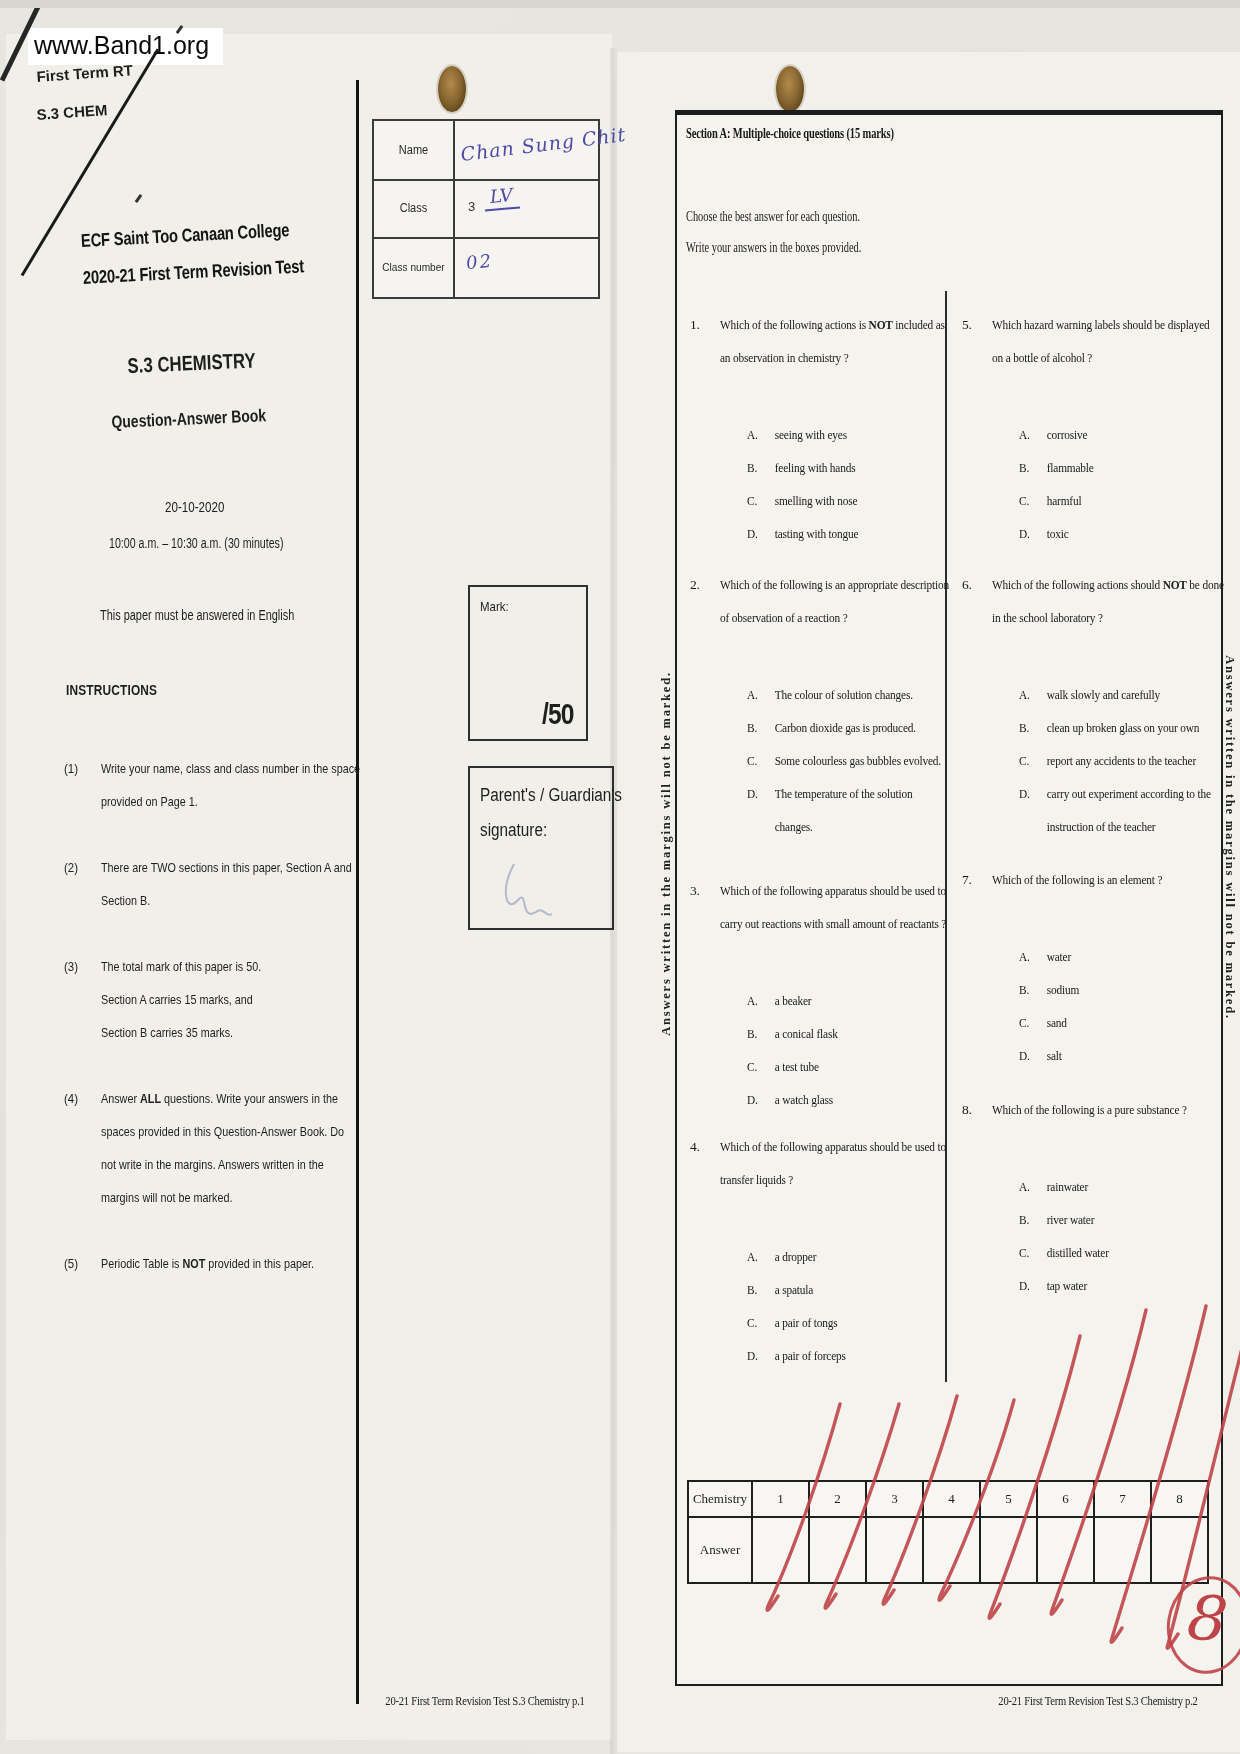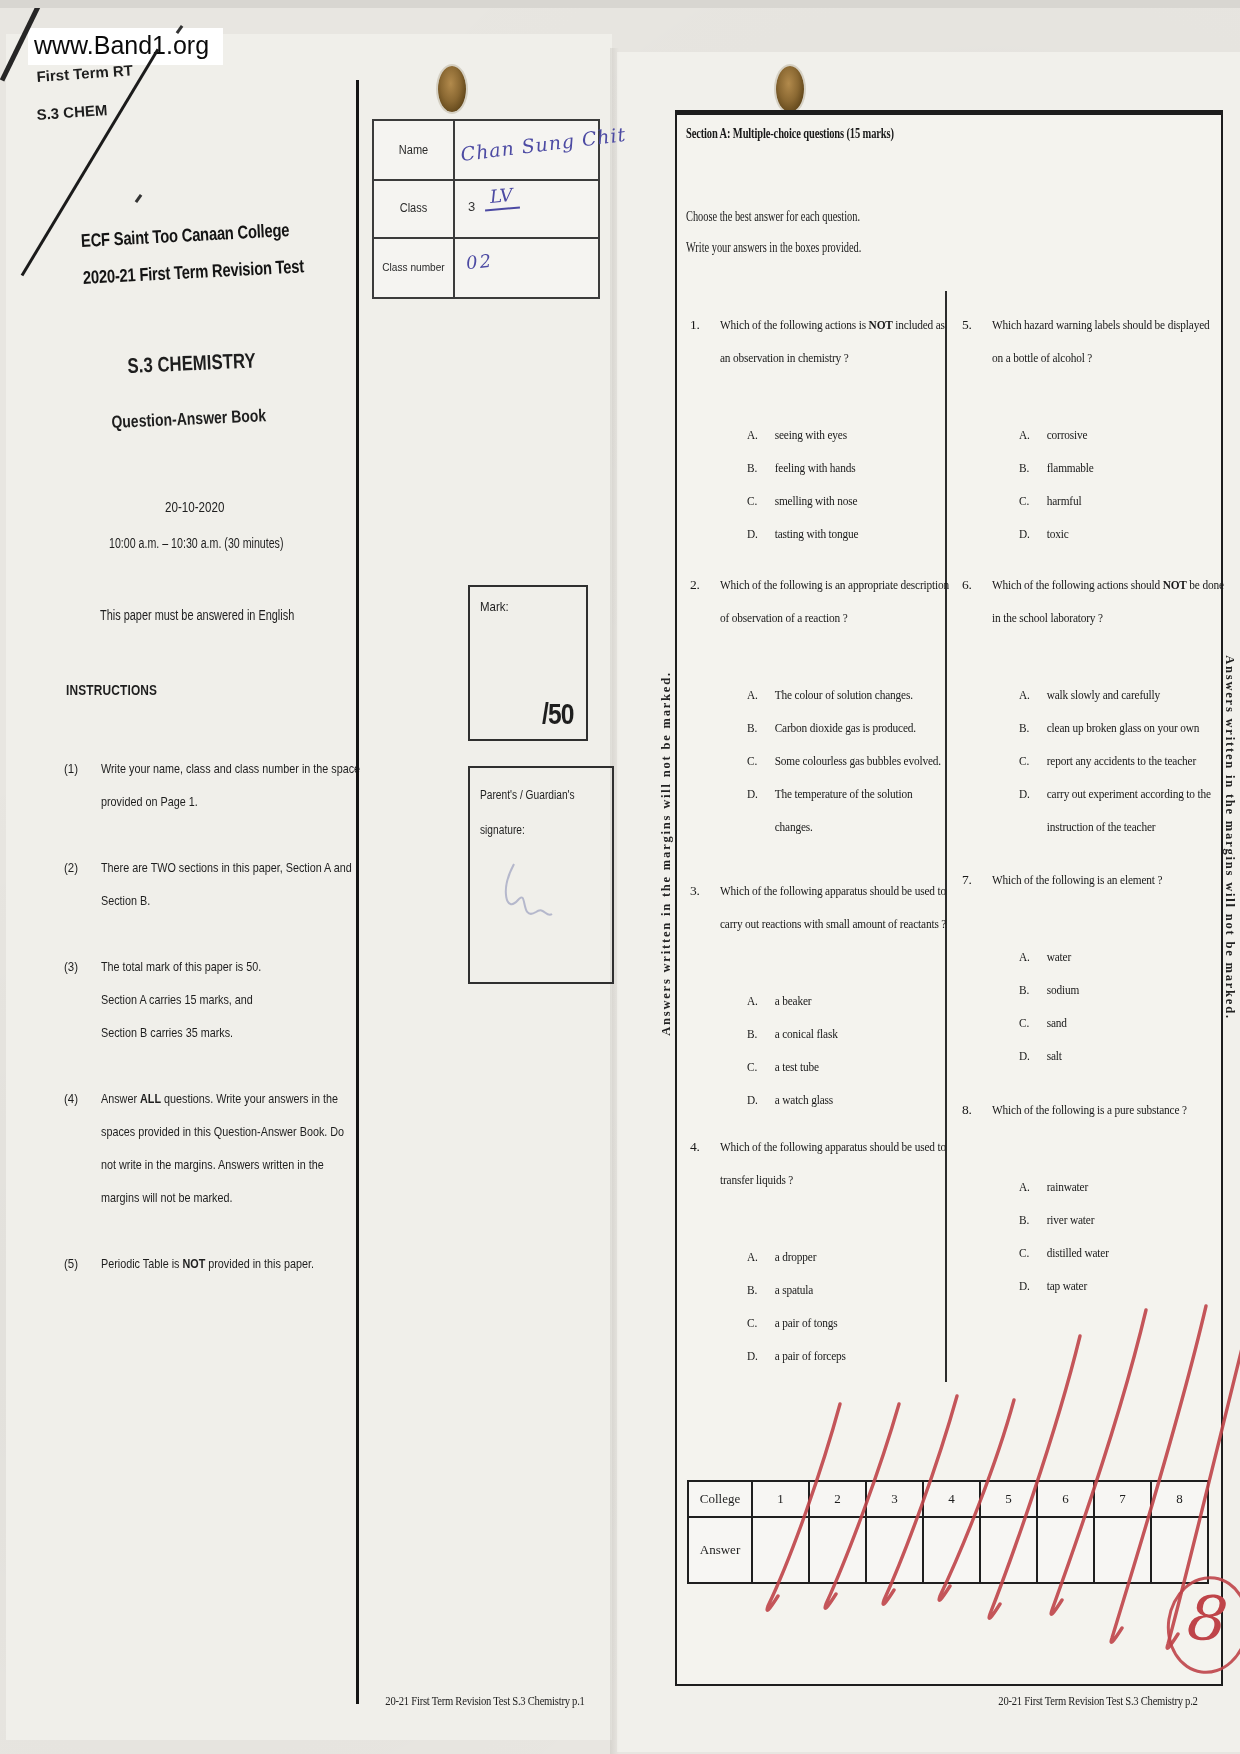--- a/index.html
+++ b/index.html
@@ -47,21 +47,21 @@
   .itable .v1{position:absolute;left:79px;top:0;width:2px;height:100%;background:#3b3b3b}
   .ilab{position:absolute;left:0;width:79px;text-align:center;font-size:12.5px;color:#2a2a2a;transform:scaleX(.88)}
   .ink{position:absolute;color:#4c4aa3;font-family:"DejaVu Serif",serif;font-style:italic}
   .name-ink{left:86px;top:12px;font-size:19px;transform:rotate(-7deg);letter-spacing:1px;white-space:nowrap}
   .class-printed{position:absolute;left:94px;top:78px;font-size:13px;color:#333}
   .class-ink{left:110px;top:64px;font-size:18px;transform:rotate(-5deg);border-bottom:2px solid #4c4aa3;padding:0 6px 2px}
   .cnum-ink{left:92px;top:130px;font-size:18px;transform:rotate(-6deg);letter-spacing:2px}
   .mbox{left:468px;top:577px;width:120px;height:156px;border:2px solid #2f2f2f}
   .mbox-label{position:absolute;left:10px;top:12px;font-size:13.5px;transform:scaleX(.85);transform-origin:0 0}
   .mbox-total{position:absolute;right:12px;bottom:8px;font-size:30px;font-weight:bold;letter-spacing:-1px;transform:scaleX(.82);transform-origin:100% 100%}
-  .sbox{left:468px;top:758px;width:146px;height:218px;border:2px solid #2f2f2f;font-size:12px}
+  .sbox{left:468px;top:758px;width:146px;height:164px;border:2px solid #2f2f2f;font-size:18px}
   .sbox-lines{position:absolute;left:10px;top:10px;line-height:35px;transform:scaleX(.85);transform-origin:0 0;white-space:nowrap}
   .frame{left:675px;top:102px;width:548px;height:1576px;border:2px solid #1d1d1d;border-top-width:5px;background:#f4f3ee}
   .serif{font-family:"Liberation Serif",serif;color:#191919}
   .secT{left:686px;top:117px;font-weight:bold;font-size:15px;letter-spacing:-.2px;transform:scaleX(.7);transform-origin:0 0;white-space:nowrap}
   .intro{left:686px;font-size:14px;transform:scaleX(.74);transform-origin:0 0;white-space:nowrap}
   .qdiv{left:945px;top:283px;width:2px;height:1091px;background:#2c2c2c}
   .mnote{width:430px;text-align:center;font-family:"Liberation Serif",serif;font-weight:bold;font-size:12.5px;letter-spacing:1.8px;color:#222;white-space:nowrap}
   .mnoteL{left:451px;top:838px;transform:rotate(-90deg)}
   .mnoteR{left:1014px;top:822px;transform:rotate(90deg)}
   .qblock{position:absolute;font-family:"Liberation Serif",serif;font-size:13.5px;color:#191919;letter-spacing:-.2px}
@@ -187,21 +187,21 @@
   <div class="abs frame"></div>
   <div class="abs serif secT">Section A: Multiple-choice questions (15 marks)</div>
   <div class="abs serif intro" style="top:201px">Choose the best answer for each question.</div>
   <div class="abs serif intro" style="top:232px">Write your answers in the boxes provided.</div>
   <div class="abs qdiv"></div>
   <div class="abs mnote mnoteL">Answers written in the margins will not be marked.</div>
   <div class="abs mnote mnoteR">Answers written in the margins will not be marked.</div>
 
   <div class="abs atable">
     <div class="arow arow-q" id="arow-q">
-      <div class="acell alab">College</div>
+      <div class="acell alab">Chemistry</div>
     <div class="acell">1</div>
         <div class="acell">2</div>
         <div class="acell">3</div>
         <div class="acell">4</div>
         <div class="acell">5</div>
         <div class="acell">6</div>
         <div class="acell">7</div>
         <div class="acell">8</div>
       </div>
     <div class="arow arow-a" id="arow-a">

